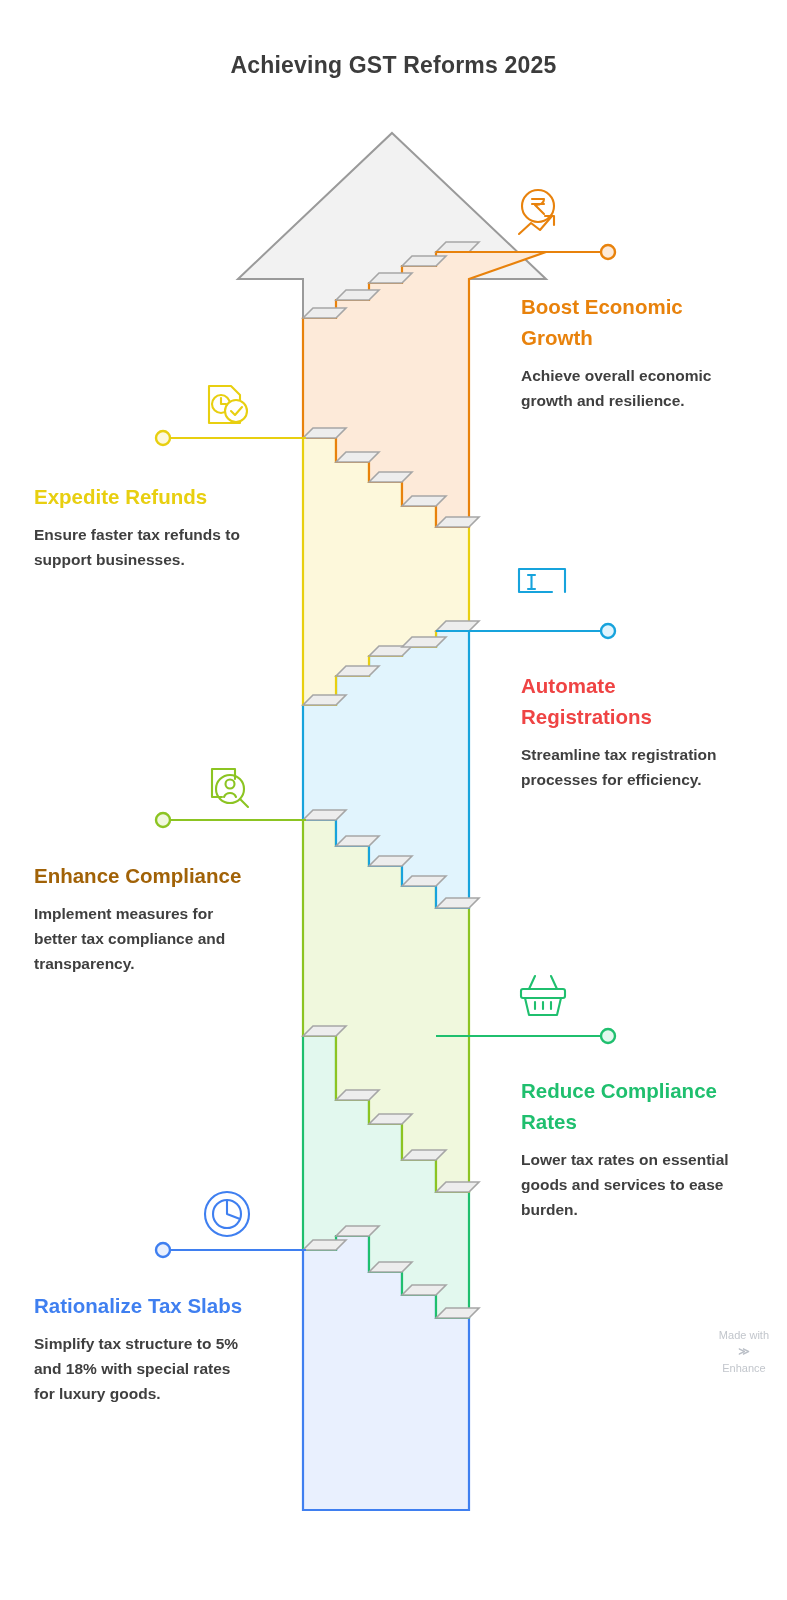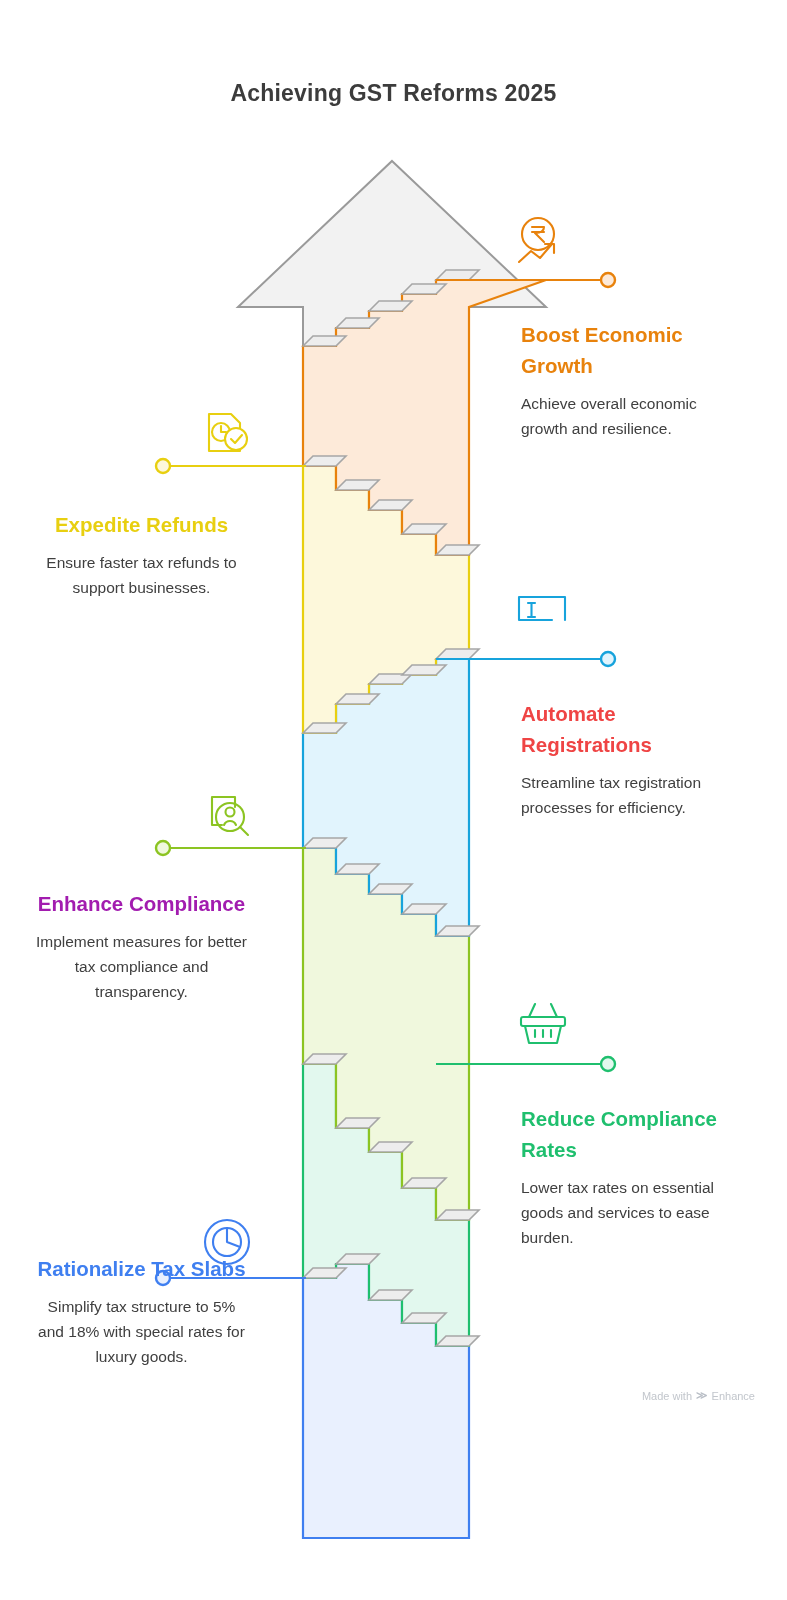--- a/index.html
+++ b/index.html
@@ -2,47 +2,47 @@
 <html><head>
 <meta charset="utf-8">
 <style>
   * { box-sizing: border-box; margin: 0; padding: 0; }
   html, body {
     width: 787px; height: 1600px;
     background: #ffffff;
     font-family: "Liberation Sans", sans-serif;
     overflow: hidden;
   }
-  #stage { position: relative; width: 787px; height: 1392px; background: #fff; margin-top: 28px; }
+  #stage { position: relative; width: 787px; height: 1392px; background: #fff; }
 
   #title {
     position: absolute; top: 52px; left: 0; width: 787px;
     text-align: center;
     font-size: 23px; font-weight: bold; color: #3c3c3c;
     letter-spacing: .2px;
   }
 
   #diagram { position: absolute; top: 0; left: 0; width: 787px; height: 1600px; }
 
   .txtblk { position: absolute; width: 215px; }
   .txtblk.right { text-align: left; }
-  .txtblk.left  { text-align: center; }
+  .txtblk.left  { text-align: left; }
   .hd {
     font-size: 20.5px; font-weight: bold; line-height: 1.5;
     margin-bottom: 9px;
   }
   .bd {
     font-size: 15.5px; line-height: 1.63; color: #3f3f3f;
-    font-weight: 400;
+    font-weight: 700;
   }
 
   #footer {
-    position: absolute; right: 32px; bottom: 18px;
+    position: absolute; right: 18px; bottom: 18px;
     font-size: 11px; color: #c2c6cc;
-    display: flex; align-items: center; gap: 4px;
+    display: flex; align-items: center; gap: 4px; flex-direction: column;
   }
   #footer .nk { font-weight: bold; color: #b9bec6; }
 </style>
 </head>
 <body>
 
 <div id="stage">
 
   <div id="title">Achieving GST Reforms 2025</div>
 
@@ -222,30 +222,30 @@
     <div class="hd" style="color:#e8cf10">Expedite Refunds</div>
     <div class="bd">Ensure faster tax refunds to support businesses.</div>
   </div>
 
   <div class="txtblk right" style="left:521px; top:671px;">
     <div class="hd" style="color:#ef4444">Automate Registrations</div>
     <div class="bd">Streamline tax registration processes for efficiency.</div>
   </div>
 
   <div class="txtblk left" style="left:34px; top:861px;">
-    <div class="hd" style="color:#a21caf">Enhance Compliance</div>
+    <div class="hd" style="color:#a16207">Enhance Compliance</div>
     <div class="bd">Implement measures for better tax compliance and transparency.</div>
   </div>
 
   <div class="txtblk right" style="left:521px; top:1076px;">
     <div class="hd" style="color:#1fbf6e">Reduce Compliance Rates</div>
     <div class="bd">Lower tax rates on essential goods and services to ease burden.</div>
   </div>
 
-  <div class="txtblk left" style="left:34px; top:1226px;">
+  <div class="txtblk left" style="left:34px; top:1291px;">
     <div class="hd" style="color:#3f7ff0">Rationalize Tax Slabs</div>
     <div class="bd">Simplify tax structure to 5% and 18% with special rates for luxury goods.</div>
   </div>
 
   <div id="footer">
     <span>Made with</span>
     <span class="nk">≫</span>
     <span>Enhance</span>
   </div>
 

